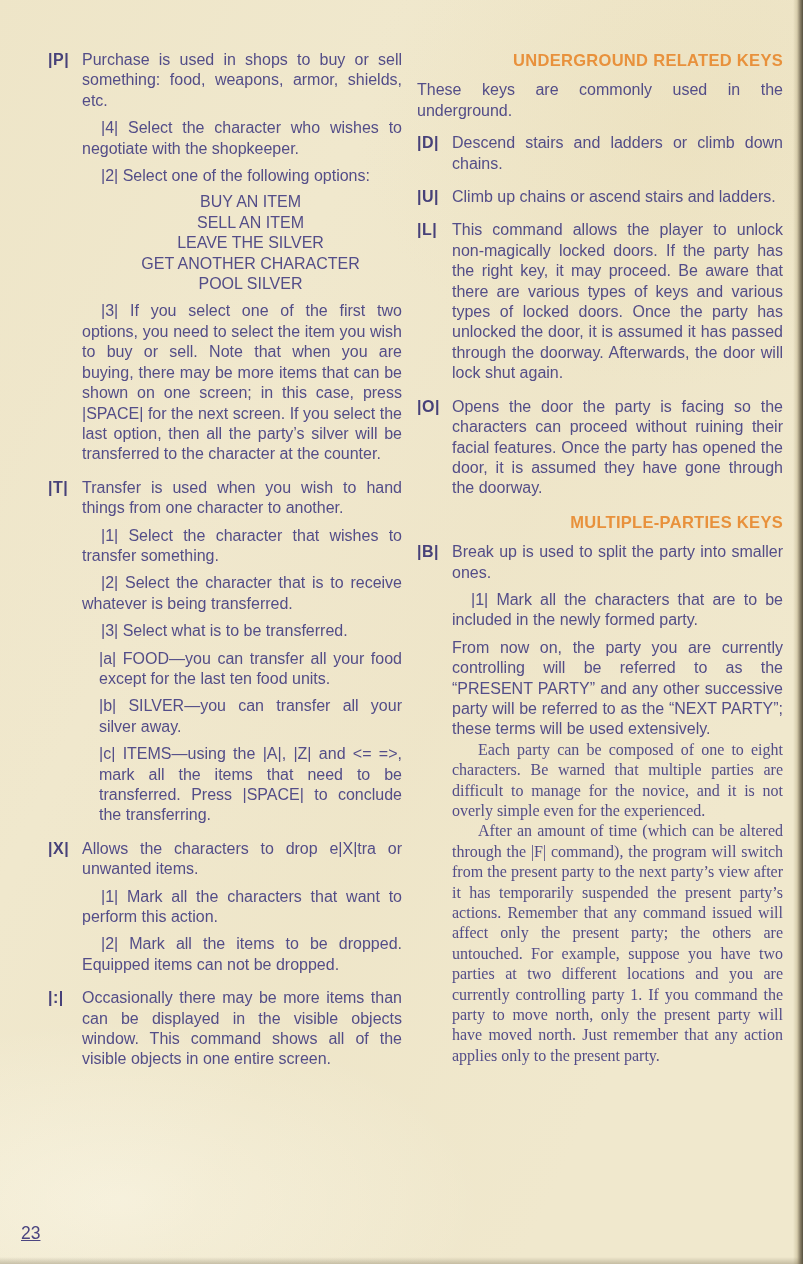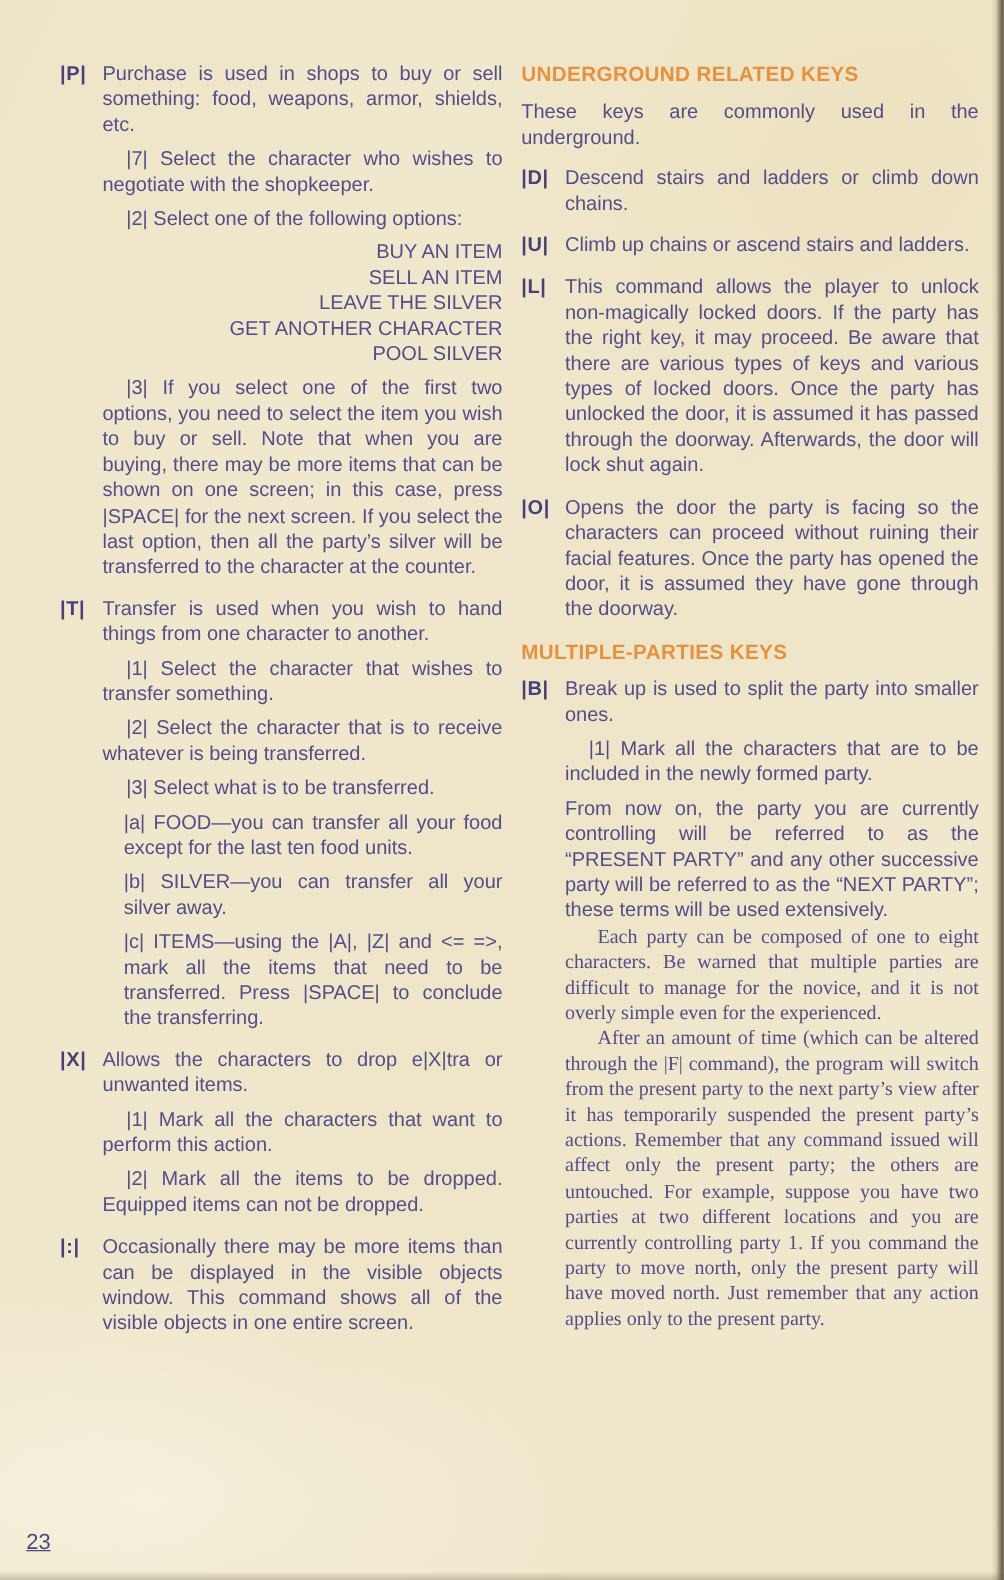--- a/index.html
+++ b/index.html
@@ -26,39 +26,39 @@
     position:absolute;left:0;bottom:0;width:100%;height:7px;
     background:linear-gradient(to bottom, rgba(100,90,65,0) 0%, rgba(100,90,65,0.30) 100%);
   }
   .col{position:absolute;top:50px;font-size:16px;line-height:20.4px;text-align:justify;}
   .col-left{left:48px;width:354px;}
   .col-right{left:417px;width:366px;}
   .entry{position:relative;padding-left:34px;margin-bottom:13px;}
   .entry-right{padding-left:35px;}
   .key{position:absolute;left:0;top:0;font-weight:bold;color:#474179;letter-spacing:0.5px;}
   .step{text-indent:19px;margin-top:7px;}
-  .options{margin-left:17px;margin-top:6px;text-align:right;}
+  .options{margin-left:17px;margin-top:6px;text-align:center;}
   .substep{margin-left:17px;margin-top:7px;}
-  .heading{color:#e8913c;font-weight:bold;font-size:16.5px;letter-spacing:0.3px;text-align:left;margin:0 0 10px 0;}
+  .heading{color:#e8913c;font-weight:bold;font-size:16.5px;letter-spacing:0.3px;text-align:right;margin:0 0 10px 0;}
   .section-intro{margin:0 0 12px 0;}
   .para{margin-top:7px;}
   .para-cont{margin-top:0;text-indent:26px;font-family:Liberation Serif, serif;}
   .page-number{position:absolute;left:21px;bottom:20px;font-size:17.5px;color:#4b4580;text-decoration:underline;}
 </style>
 </head>
 <body>
 
 <div class="page-texture"></div>
 
 <div class="col col-left">
 
   <div class="entry">
     <span class="key">|P|</span>
     <div>Purchase is used in shops to buy or sell something: food, weapons, armor, shields, etc.</div>
-    <div class="step">|7| Select the character who wishes to negotiate with the shopkeeper.</div>
+    <div class="step">|4| Select the character who wishes to negotiate with the shopkeeper.</div>
     <div class="step">|2| Select one of the following options:</div>
     <div class="options">
       <div>BUY AN ITEM</div>
       <div>SELL AN ITEM</div>
       <div>LEAVE THE SILVER</div>
       <div>GET ANOTHER CHARACTER</div>
       <div>POOL SILVER</div>
     </div>
     <div class="step">|3| If you select one of the first two options, you need to select the item you wish to buy or sell. Note that when you are buying, there may be more items that can be shown on one screen; in this case, press |SPACE| for the next screen. If you select the last option, then all the party’s silver will be transferred to the character at the counter.</div>
   </div>

